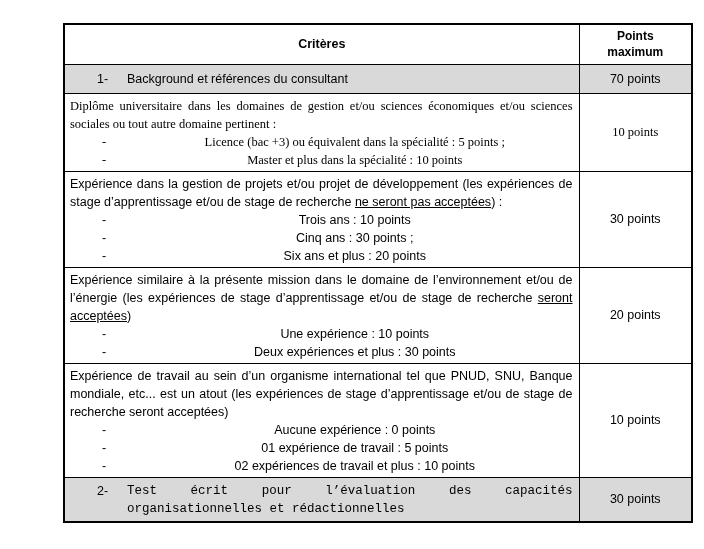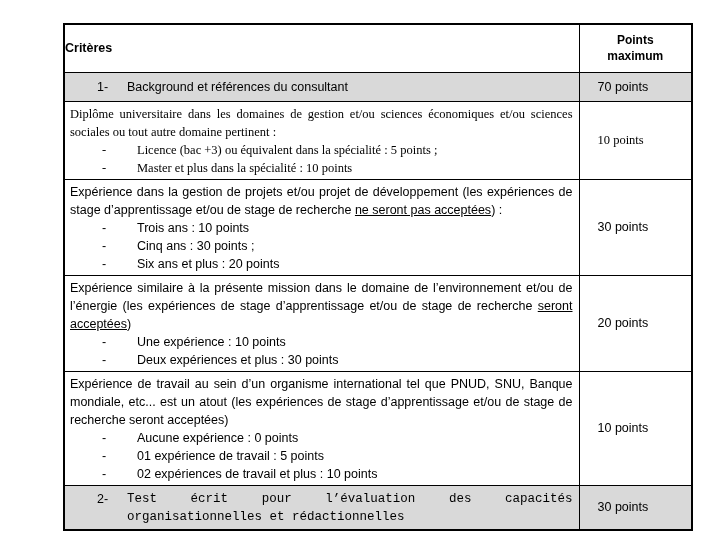--- a/index.html
+++ b/index.html
@@ -30,49 +30,49 @@
     table-layout: fixed;
     border: 2px solid #000000;
     font-size: 12.5px;
     line-height: 18px;
   }
   col.c1 { width: 515px; }
   col.c2 { width: 113px; }
   td, th { border: 1px solid #000000; }
   tr.shaded { background: #d9d9d9; }
   th.crit-h {
-    height: 48px;
-    text-align: left;
+    height: 40px;
+    text-align: center;
     vertical-align: middle;
     font-weight: bold;
     font-size: 12.5px;
   }
   th.pts-h {
     text-align: center;
     vertical-align: middle;
     font-weight: bold;
     font-size: 12px;
     line-height: 16px;
   }
   th.pts-h .hl { display: block; }
   td.crit {
     padding: 3px 6px 2px 5px;
     vertical-align: top;
   }
   td.crit.vmid { vertical-align: middle; }
   td.pts {
-    text-align: left;
+    text-align: center;
     vertical-align: middle;
-    padding: 0 18px;
+    padding: 0 2px;
   }
   .para { text-align: justify; }
   .u { text-decoration: underline; }
   .item { display: flex; padding-left: 32px; }
   .item .dash { width: 35px; flex: none; }
-  .item .itxt { flex: 1; }
+  .item .itxt { flex: 1; text-align: center; }
   .numrow { display: flex; padding-left: 27px; }
   .numrow .num { width: 30px; flex: none; }
   .numrow .numtext { flex: 1; }
   .numrow .numtext.just { text-align: justify; font-family: Liberation Mono, monospace; }
   tr.r1 { height: 29px; }
   tr.r2 { height: 76px; font-family: Liberation Serif, serif; }
   tr.r3 { height: 90px; }
   tr.r4 { height: 90px; }
   tr.r5 { height: 112px; }
   tr.r6 { height: 45px; }

